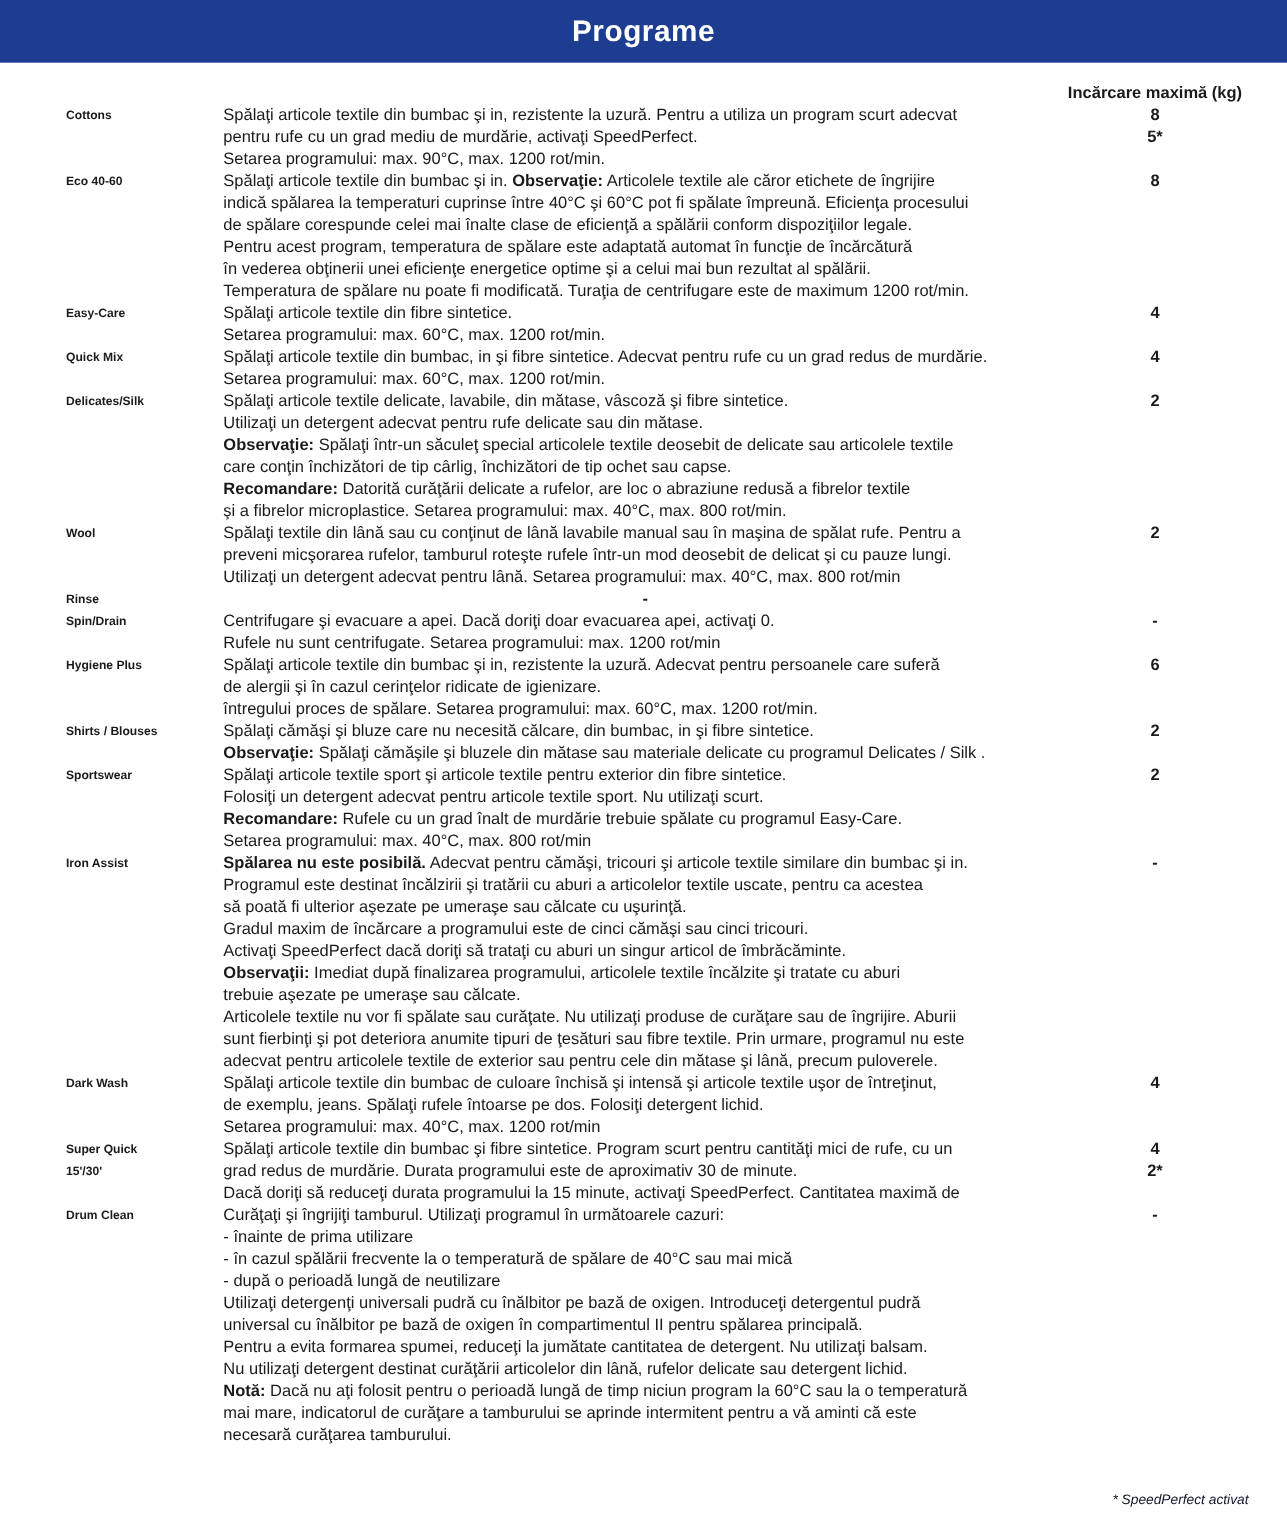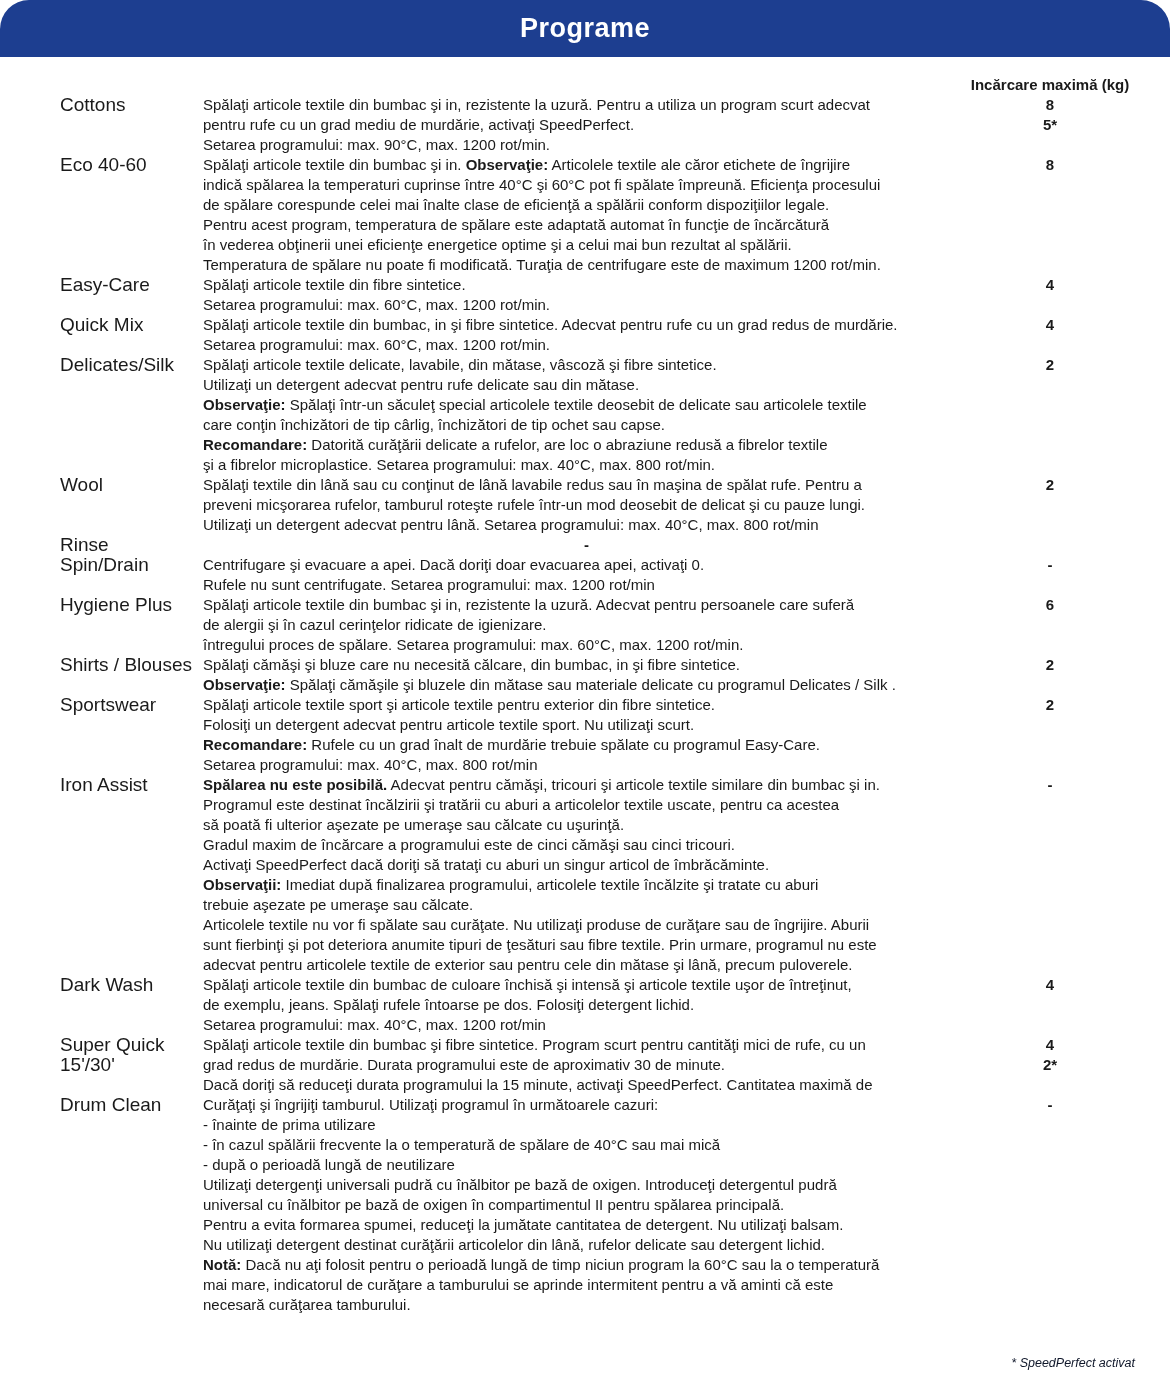--- a/index.html
+++ b/index.html
@@ -8,21 +8,20 @@
     background: #ffffff;
     font-family: "Liberation Sans", sans-serif;
     color: #1a1a1a;
   }
   .page {
     position: relative;
     width: 1170px;
     height: 1380px;
     background: #ffffff;
     overflow: hidden;
-    border-radius: 29px;
   }
   .top-bar {
     height: 57px;
     background: #1d3e90;
     display: flex;
     align-items: center;
     justify-content: center;
   }
   .top-bar h1 {
     margin: 0;
@@ -33,22 +32,22 @@
   }
   .content {
     padding: 18px 0 0 60px;
   }
   .grid-row {
     display: grid;
     grid-template-columns: 143px 767px 160px;
     align-items: start;
   }
   .col-name {
-    font-weight: normal;
-    font-size: 19px;
+    font-weight: bold;
+    font-size: 11px;
     line-height: 20px;
     white-space: pre-line;
   }
   .col-desc {
     font-size: 15px;
     line-height: 20px;
   }
   .col-desc .desc-line {
     white-space: nowrap;
   }
@@ -148,21 +147,21 @@
             <div class="desc-line"><b>Recomandare:</b> Datorită curăţării delicate a rufelor, are loc o abraziune redusă a fibrelor textile</div>
             <div class="desc-line">şi a fibrelor microplastice. Setarea programului: max. 40°C, max. 800 rot/min.</div>
           </div>
           <div class="col-load">
             <span class="load-line">2</span>
           </div>
         </div>
         <div class="grid-row">
           <div class="col-name">Wool</div>
           <div class="col-desc">
-            <div class="desc-line">Spălaţi textile din lână sau cu conţinut de lână lavabile redus sau în maşina de spălat rufe. Pentru a</div>
+            <div class="desc-line">Spălaţi textile din lână sau cu conţinut de lână lavabile manual sau în maşina de spălat rufe. Pentru a</div>
             <div class="desc-line">preveni micşorarea rufelor, tamburul roteşte rufele într-un mod deosebit de delicat şi cu pauze lungi.</div>
             <div class="desc-line">Utilizaţi un detergent adecvat pentru lână. Setarea programului: max. 40°C, max. 800 rot/min</div>
           </div>
           <div class="col-load">
             <span class="load-line">2</span>
           </div>
         </div>
         <div class="grid-row">
           <div class="col-name">Rinse</div>
           <div class="col-load">

